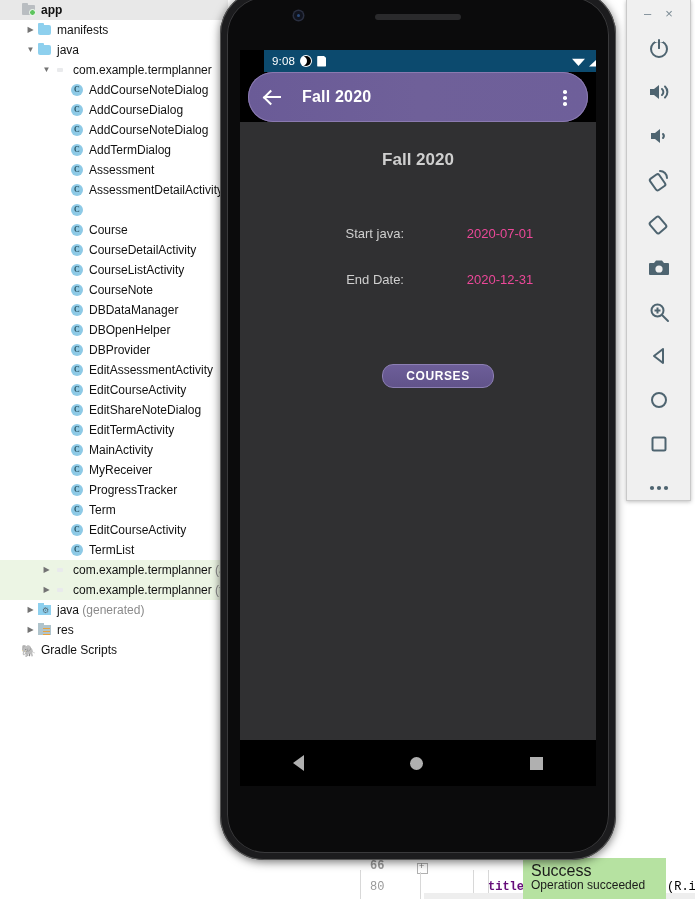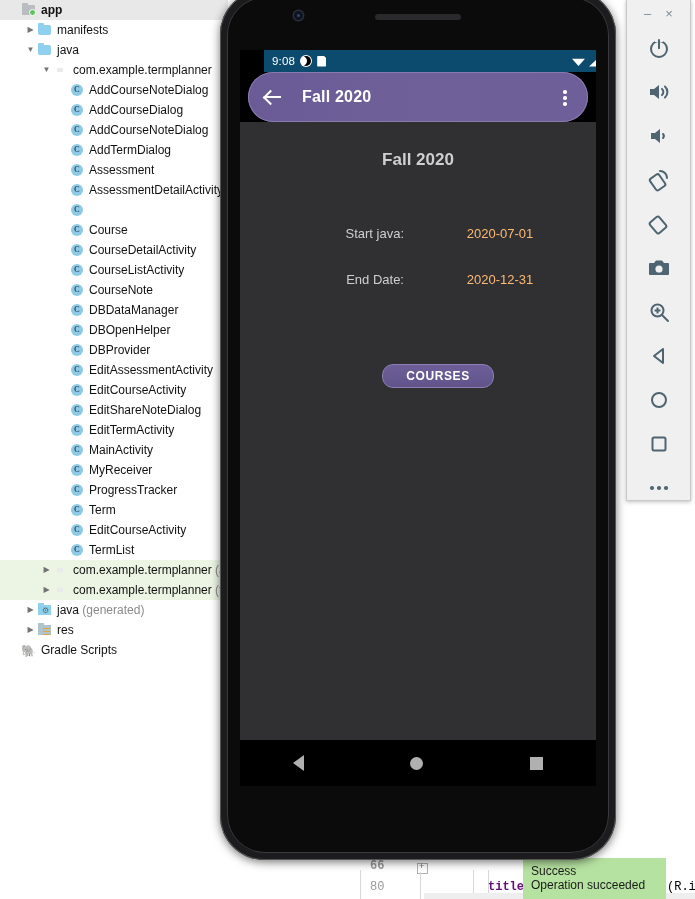--- a/index.html
+++ b/index.html
@@ -82,21 +82,21 @@
   .foldbox { position:absolute; width:9px; height:9px; border:1px solid #b0b0b0; background:#fff; }
   .foldbox::before { content:"+"; position:absolute; left:1px; top:-3px; font-size:9px; color:#777; line-height:11px;}
 
   
   #toast {
     position: absolute; left: 523px; top: 858px; width: 143px; height: 41px;
     background: #b6e2a1; color: #1b1b1b; font-size: 12px; line-height: 14px;
     padding: 6px 8px 0 8px; box-sizing: border-box;
     font-family: "Liberation Sans", sans-serif;
   }
-  #toast .t1 { font-size: 12px; }
+  #toast .t1 { font-size: 16px; }
   #toast .t2 { font-size: 12px; }
 
   
   #emulator {
     position: absolute; left: 220px; top: -10px; width: 396px; height: 870px;
   }
   #device-frame {
     position: absolute; left: 0; top: 0; width: 396px; height: 870px;
     background: #1c1c1e;
     border-radius: 44px;
@@ -167,21 +167,21 @@
   #appcontent {
     position: absolute; left: 0; top: 72px; width: 356px; height: 618px;
     background: #303032; color: #e3e3e3;
   }
   #term-heading {
     position:absolute; left:0; top:28px; width:356px; text-align:center;
     font-size:17px; font-weight:bold; color:#cfcfcf;
   }
   .row-field { position:absolute; width:356px; display:flex; font-size:13px; color:#cfcfcf; }
   .row-field .lab { width:164px; text-align:right; padding-right:0px; }
-  .row-field .val { width:192px; text-align:center; color:#fdba74; }
+  .row-field .val { width:192px; text-align:center; color:#ec4899; }
   #courses-btn {
     position:absolute; left:142px; top:242px; width:110px; height:22px;
     background: linear-gradient(180deg,#6d5e99 0%, #61538a 100%);
     border: 1px solid #8c7fb4; border-radius: 11px;
     color:#fff; font-size:12px; font-weight:bold; letter-spacing:0.6px;
     display:flex; align-items:center; justify-content:center; cursor:pointer;
   }
   
   #navbar {
     position: absolute; left:20px; top: 750px; width:356px; height:46px; background:#000;

